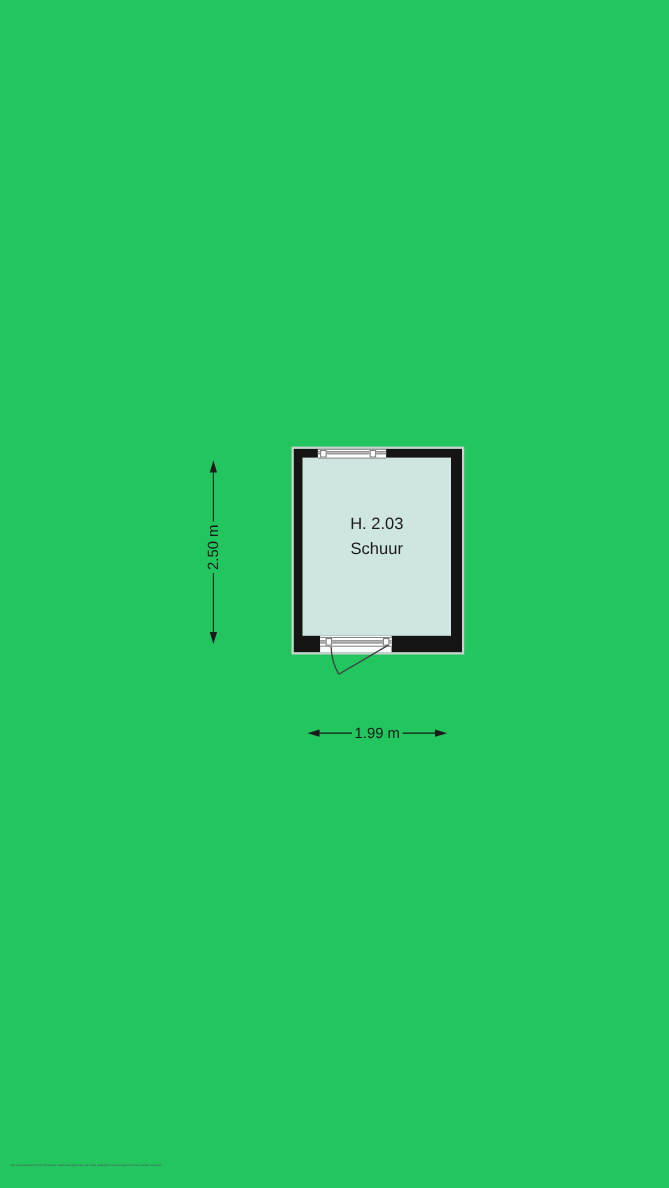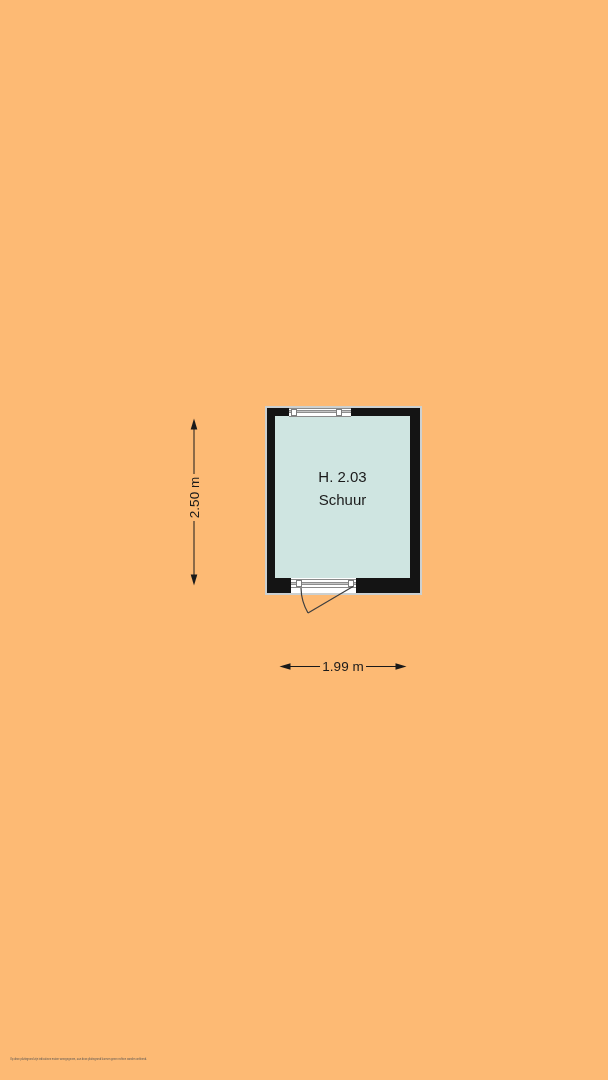--- a/index.html
+++ b/index.html
@@ -3,21 +3,21 @@
 <meta charset="utf-8">
 <style>
   * { margin: 0; padding: 0; box-sizing: border-box; }
   html, body { background: #ffffff; }
   body { font-family: "Liberation Sans", sans-serif; }
 
   .canvas {
     position: relative;
     width: 608px;
     height: 1080px;
-    background: #fdba74;
+    background: #22c55e;
     overflow: hidden;
   }
 
   
   .building {
     position: absolute;
     left: 267px;
     top: 408px;
     width: 153px;
     height: 185px;

